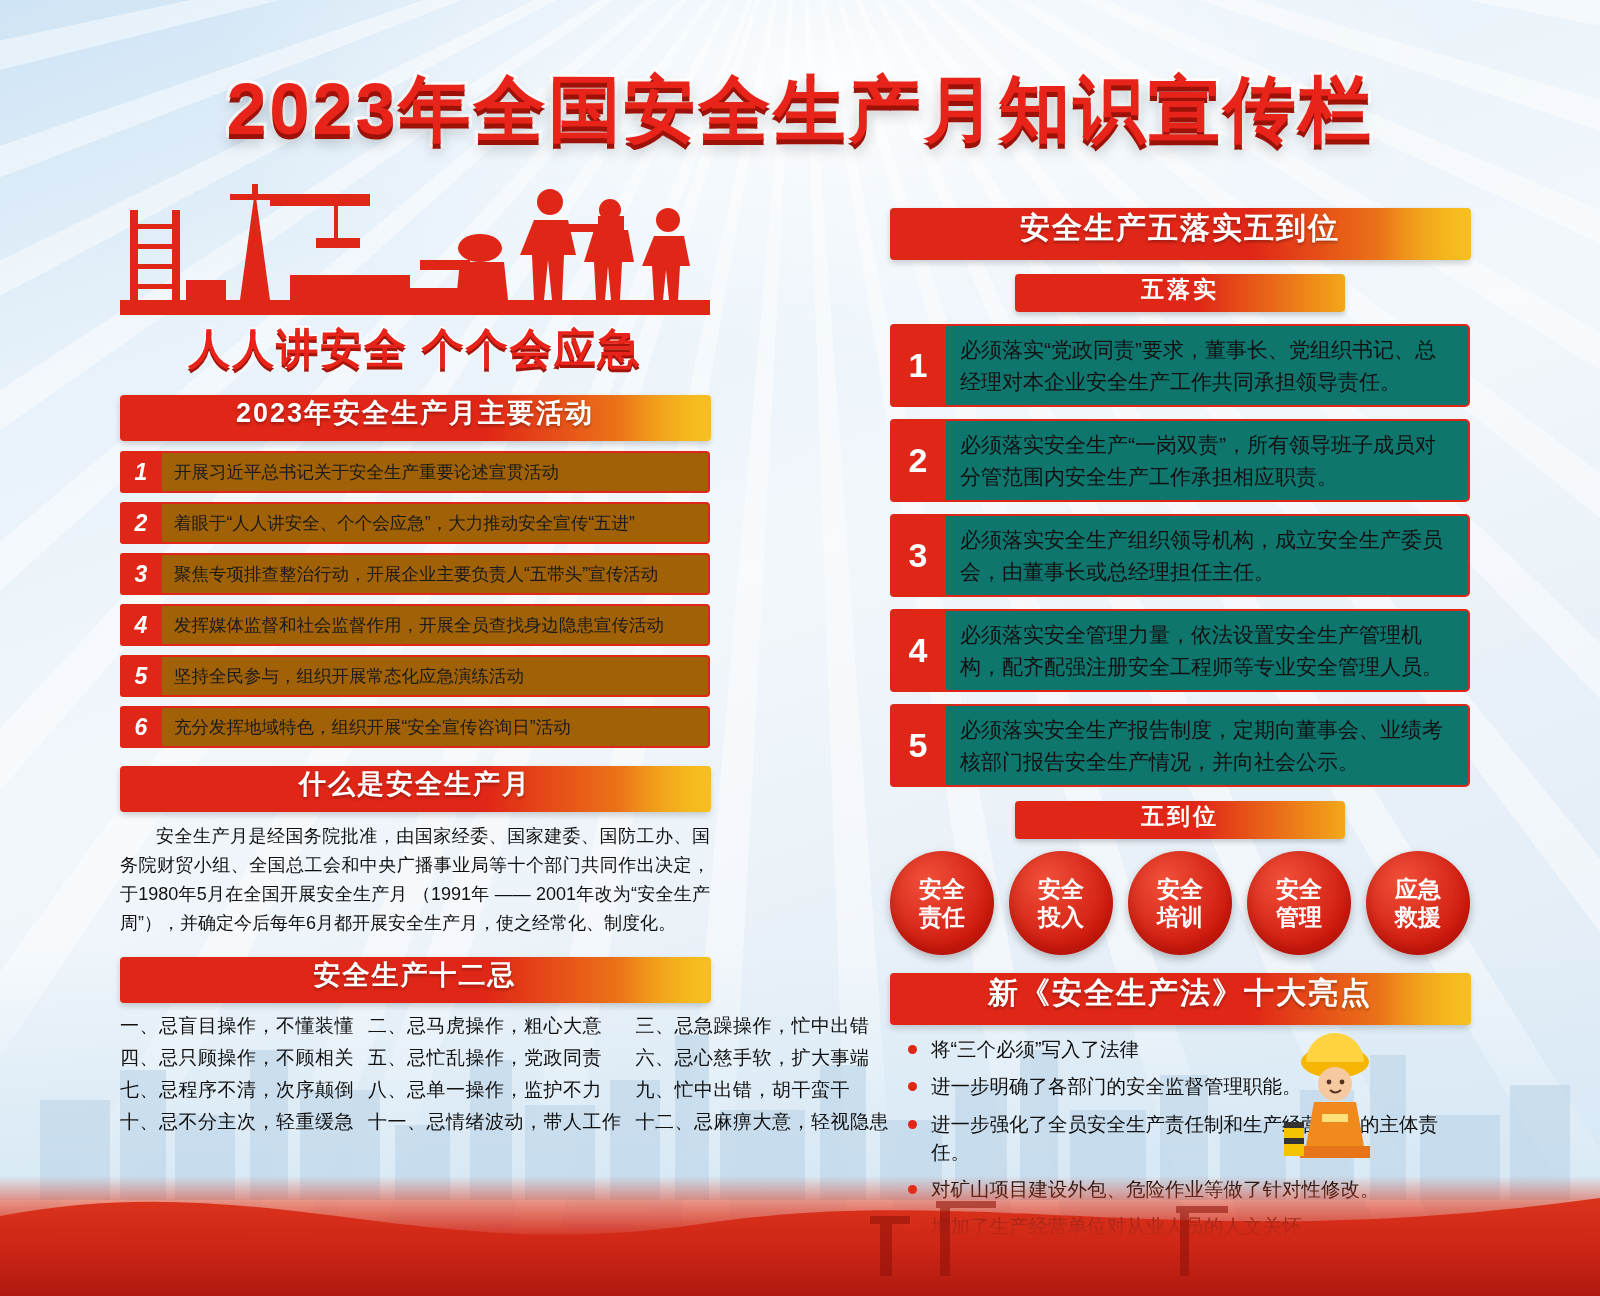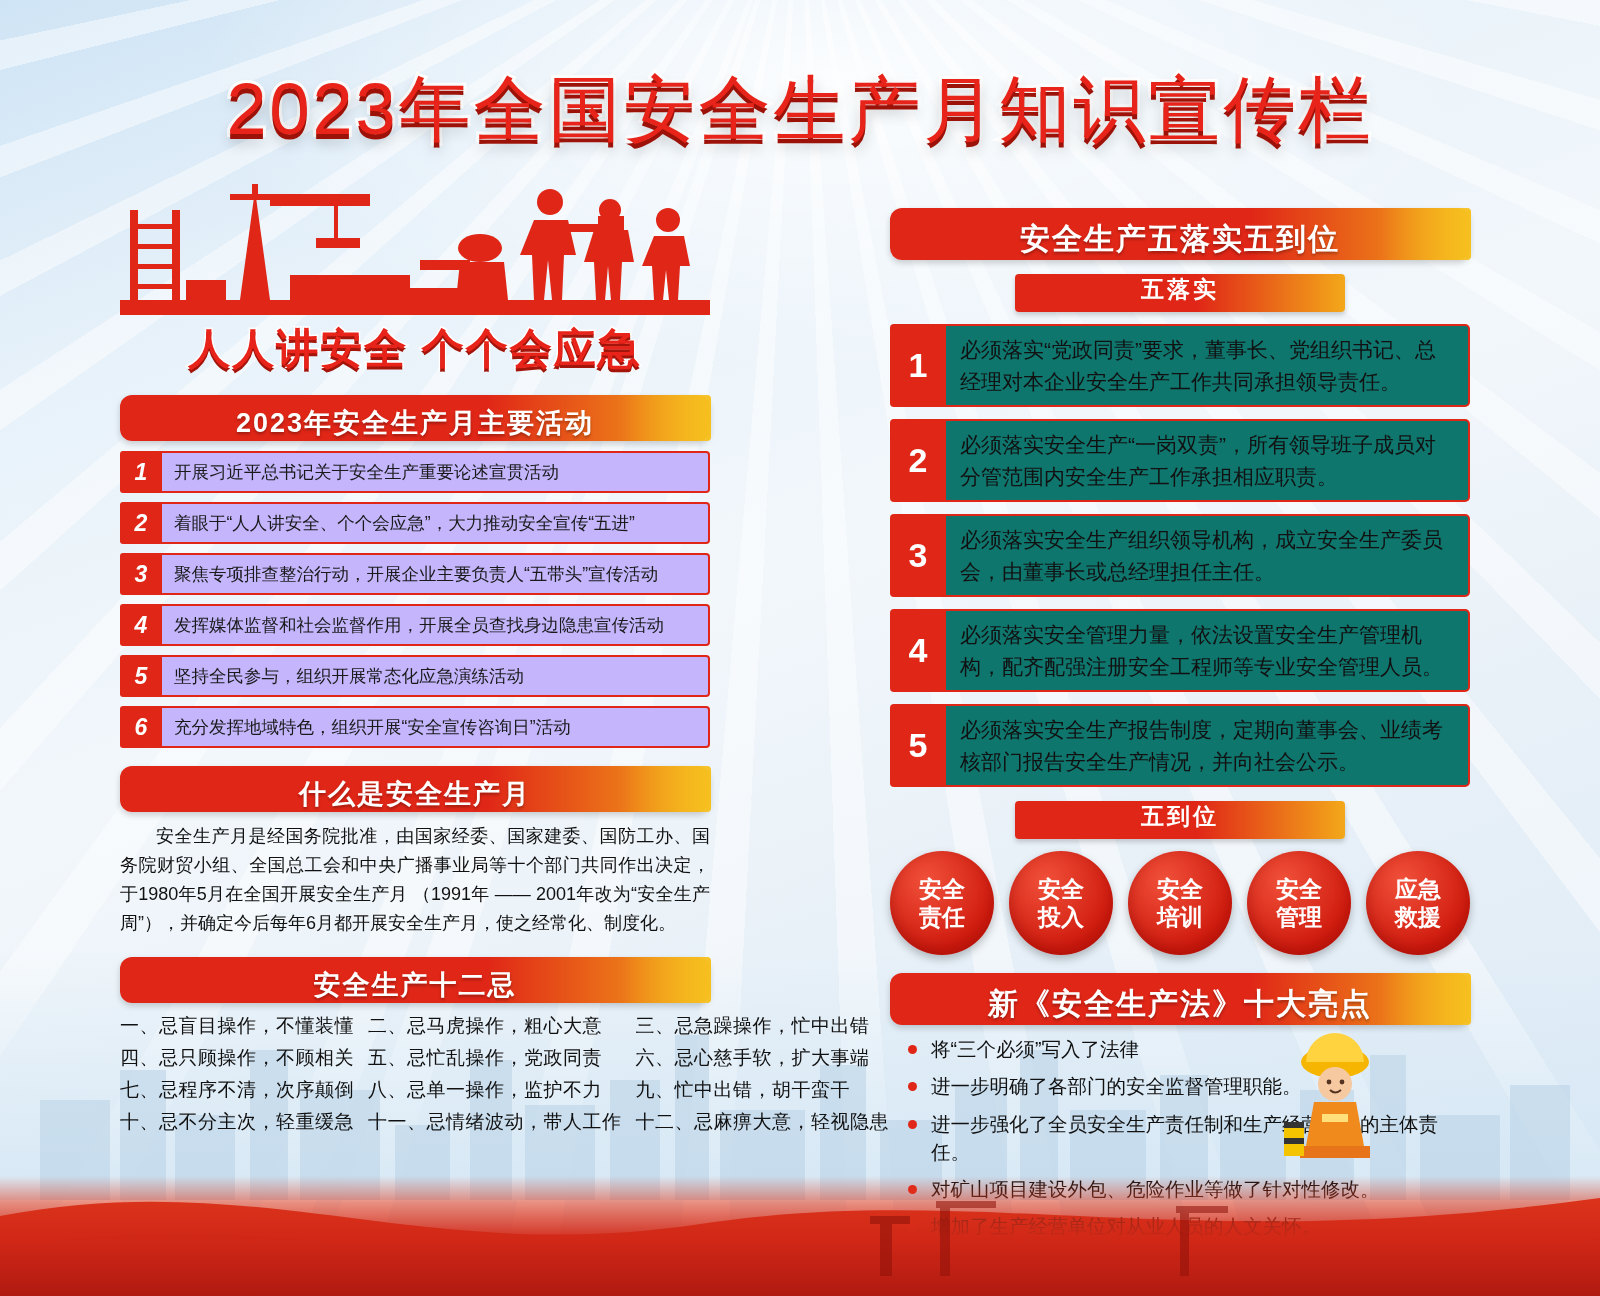--- a/index.html
+++ b/index.html
@@ -30,21 +30,21 @@
     position:absolute;left:0;right:0;bottom:0;height:120px;pointer-events:none;
     background:linear-gradient(to top,#b01a10 0%,#d02717 45%,rgba(226,60,30,.55) 78%,rgba(226,60,30,0) 100%);
   }
   .bottom-wave{
     position:absolute;left:0;right:0;bottom:0;height:150px;pointer-events:none;
   }
 
   
   .main-title{
     position:absolute;top:62px;left:0;right:0;text-align:center;
-    font-size:72px;font-weight:normal;letter-spacing:3px;
+    font-size:72px;font-weight:bold;letter-spacing:3px;
     color:#e8241a;
     -webkit-text-stroke:6px #ffffff;
     paint-order:stroke fill;
     text-shadow:0 5px 0 #9d1208, 0 8px 14px rgba(0,0,0,.25);
   }
   .main-title span{position:relative;}
 
   
   .col-left{position:absolute;left:120px;top:180px;width:590px;}
   .col-right{position:absolute;left:890px;top:190px;width:580px;}
@@ -56,23 +56,23 @@
     margin-top:6px;text-align:center;
     font-size:42px;font-weight:bold;color:#e8241a;
     -webkit-text-stroke:3px #ffffff;paint-order:stroke fill;
     text-shadow:0 3px 0 #a3140a;
     letter-spacing:2px;
   }
 
   
   .ribbon{
     position:relative;height:46px;margin:18px 0 10px 0;
-    display:flex;align-items:flex-end;justify-content:center;
+    display:flex;align-items:flex-start;justify-content:center;
     background:linear-gradient(to right,#e02617 0%,#e02617 62%,#f3a81a 100%);
-    border-radius:12px;
+    border-radius:4px;
     box-shadow:0 3px 6px rgba(0,0,0,.18);
   }
   .ribbon::after{
     content:"";position:absolute;right:-1px;top:0;width:90px;height:100%;
     background:linear-gradient(to right,rgba(243,168,26,0),#f6c01f);
     border-radius:0 4px 4px 0;
   }
   .ribbon .txt{
     position:relative;z-index:2;color:#fff;font-size:27px;font-weight:bold;letter-spacing:2px;
     text-shadow:0 2px 3px rgba(0,0,0,.3);
@@ -82,21 +82,21 @@
 
   
   .act-list{margin-top:4px;}
   .act-row{display:flex;align-items:stretch;margin-bottom:9px;height:42px;}
   .act-num{
     width:42px;min-width:42px;background:#e02617;color:#fff;
     display:flex;align-items:center;justify-content:center;
     font-size:23px;font-style:italic;font-weight:bold;border-radius:3px 0 0 3px;
   }
   .act-txt{
-    flex:1;background:#c4b5fd;border:2px solid #e02617;border-left:none;border-radius:0 4px 4px 0;
+    flex:1;background:#a16207;border:2px solid #e02617;border-left:none;border-radius:0 4px 4px 0;
     display:flex;align-items:center;padding:0 12px;
     font-size:17.5px;color:#1a1a1a;white-space:nowrap;
   }
 
   
   .para{
     font-size:18px;line-height:1.62;color:#111;text-align:justify;
     text-indent:2em;margin-top:6px;
   }
 

